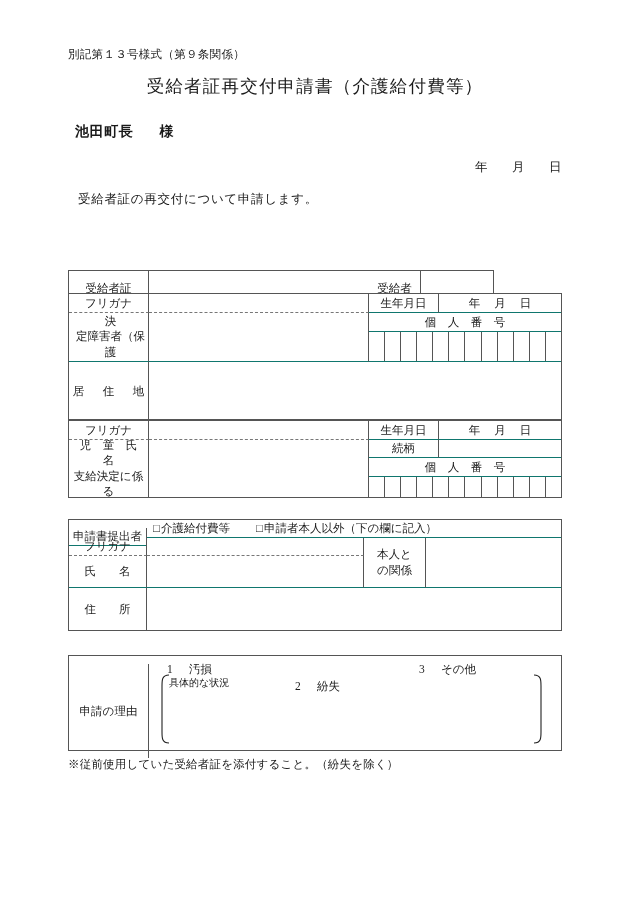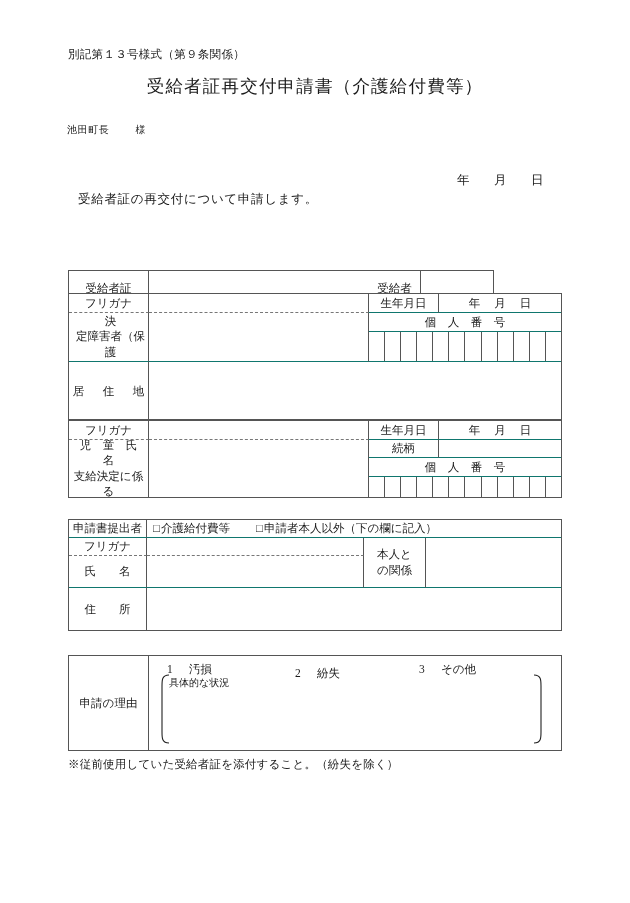--- a/index.html
+++ b/index.html
@@ -37,36 +37,36 @@
     left: 0;
     top: 74px;
     width: 630px;
     text-align: center;
     font-size: 17.5px;
     letter-spacing: 1.2px;
     white-space: nowrap;
   }
   .addressee {
     position: absolute;
-    left: 67px;
+    left: 75px;
     top: 123px;
-    font-size: 10px;
+    font-size: 14px;
     letter-spacing: 0.6px;
     white-space: nowrap;
+    font-weight: bold;
   }
   .addressee .suffix { margin-left: 26px; }
 
   .date-line {
     position: absolute;
-    right: 86px;
+    right: 68px;
     top: 159px;
     font-size: 12.5px;
     letter-spacing: 0.5px;
     white-space: nowrap;
-    margin-top: 13px;
   }
   .date-line span { margin-left: 24px; }
   .date-line span:first-child { margin-left: 0; }
 
   .lead {
     position: absolute;
     left: 78px;
     top: 191px;
     font-size: 12.5px;
     letter-spacing: 0.7px;
@@ -317,21 +317,21 @@
       <div></div>
       <div></div>
       <div></div>
       <div></div>
       <div></div>
     </div>
   </div>
 
   <div class="tbl" style="left:68px; top:519px; width:494px; height:112px;">
 
-    <div class="cell br bb c-center" style="left:0px; top:0px; width:78px; height:18px;">
+    <div class="cell br bb c-center" style="left:0px; top:8px; width:78px; height:18px;">
       <span>申請書提出者</span>
     </div>
     <div class="cell bb" style="left:78px; top:0px; width:414px; height:18px;">
       <div class="chk-row">
         <span>
           <span class="chk">□</span><span>介護給付費等</span>
         </span>
         <span class="chk-gap"></span>
         <span>
           <span class="chk">□</span><span>申請者本人以外（下の欄に記入）</span>
@@ -367,31 +367,31 @@
       <span>住　　所</span>
     </div>
     <div class="cell c-top-left" style="left:78px; top:68px; width:414px; height:42px;">
       
       
     </div>
   </div>
 
   <div class="tbl" style="left:68px; top:655px; width:494px; height:96px;">
 
-    <div class="cell br c-center" style="left:0px; top:0px; width:80px; height:94px;">
+    <div class="cell br c-center" style="left:0px; top:8px; width:80px; height:94px;">
       <span>申請の理由</span>
     </div>
 
     <div class="cell c-top-left" style="left:80px; top:0px; width:412px; height:94px;">
 
       <div class="reason-opts" style="left:0px; top:0px; width:412px; height:20px;">
         <span class="ro" style="left:18px; top:6px;">
           <span class="rnum">1</span><span>汚損</span>
         </span>
-        <span class="ro" style="left:146px; top:10px;">
+        <span class="ro" style="left:146px; top:23px;">
           <span class="rnum">2</span><span>紛失</span>
         </span>
         <span class="ro" style="left:270px; top:6px;">
           <span class="rnum">3</span><span>その他</span>
         </span>
       </div>
 
       <span class="detail-label" style="left:20px; top:20px;">具体的な状況</span>
 
       <div class="brace" style="left:7px; top:18px;">

